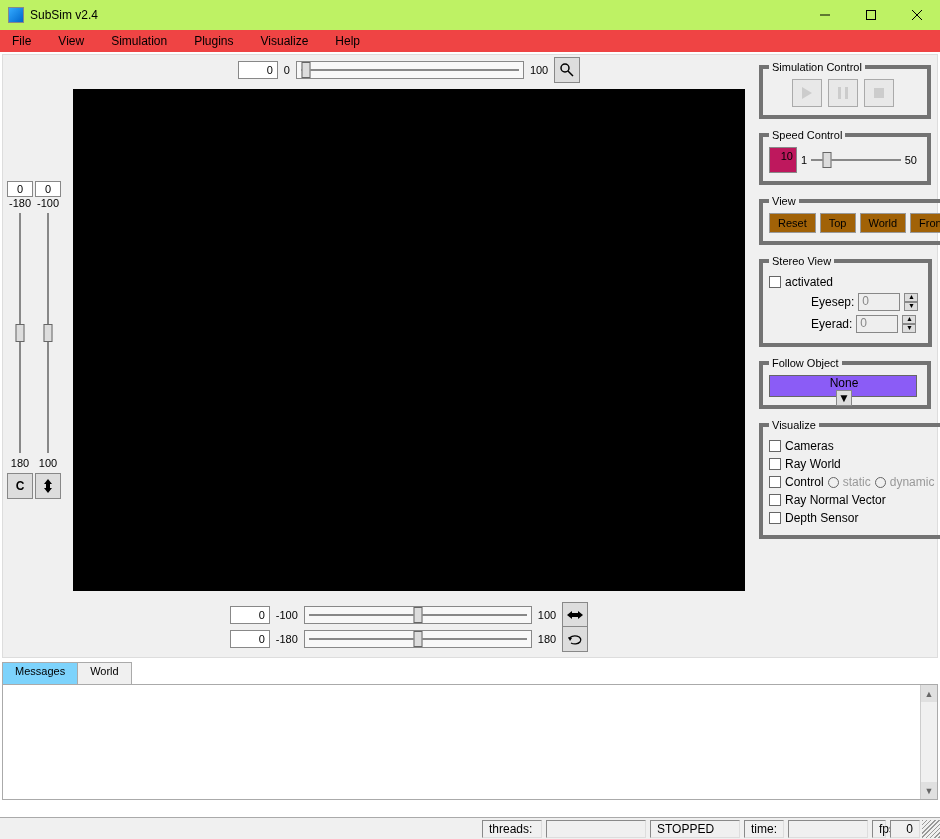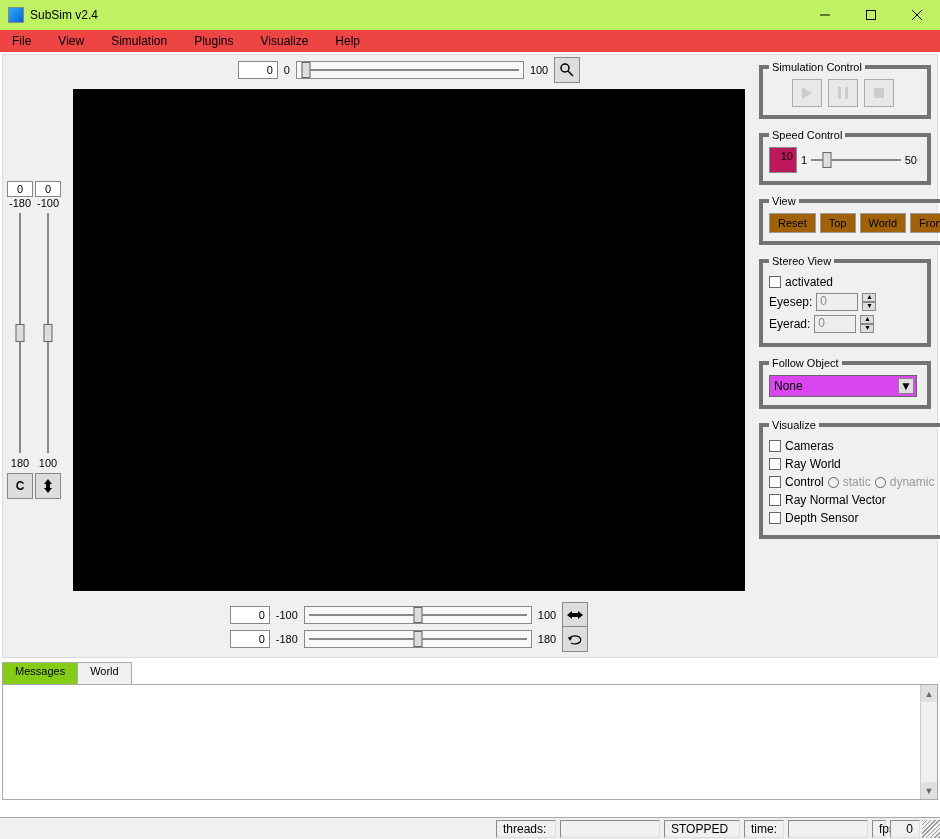--- a/index.html
+++ b/index.html
@@ -38,31 +38,31 @@
 .sim-btn { width: 30px; height: 28px; background: #e8e8e8; border: 1px solid #aaa; display: flex; align-items: center; justify-content: center; }
 .speed-row { display: flex; align-items: center; gap: 4px; }
 .speed-num { width: 28px; height: 26px; border: 1px solid #888; background: #be185d; text-align: right; padding: 0 3px; font-size: 11px; line-height: 16px; }
 .speed-slider { flex: 1; height: 18px; position: relative; }
 .speed-slider .track { position: absolute; top: 50%; left: 0; right: 0; height: 2px; background: #888; transform: translateY(-50%); }
 .speed-slider .thumb { position: absolute; top: 50%; left: 18%; width: 9px; height: 16px; background: #ddd; border: 1px solid #666; transform: translate(-50%,-50%); }
 .view-btns { display: flex; gap: 4px; }
 .txt-btn { padding: 3px 8px; background: #a16207; border: 1px solid #999; font-size: 11px; cursor: pointer; }
 .chk-row { display: flex; align-items: center; gap: 4px; height: 18px; font-size: 11px; }
 .chk { width: 12px; height: 12px; border: 1px solid #666; background: #fff; }
-.spin-row { display: flex; align-items: center; gap: 4px; height: 22px; font-size: 11px; }
+.spin-row { display: flex; align-items: center; gap: 4px; height: 22px; font-size: 11px; margin-left: 42px; }
 .spin { width: 42px; height: 18px; border: 1px solid #888; background: #eee; color: #888; padding: 0 3px; }
 .spin-btns { display: flex; flex-direction: column; }
 .spin-btns .sb { width: 14px; height: 9px; background: #ddd; border: 1px solid #888; font-size: 7px; line-height: 6px; text-align: center; }
-.combo { width: 100%; height: 22px; border: 1px solid #666; background: #d946ef; display: flex; align-items: center; justify-content: space-between; padding: 0 2px 0 4px; font-size: 11px; }
+.combo { width: 100%; height: 22px; border: 1px solid #666; background: #8b5cf6; display: flex; align-items: center; justify-content: space-between; padding: 0 2px 0 4px; font-size: 11px; flex-direction: column; }
 .combo .arrow { width: 16px; height: 16px; background: #ddd; border: 1px solid #888; display: flex; align-items: center; justify-content: center; }
 .radio { width: 11px; height: 11px; border: 1px solid #666; border-radius: 50%; display: inline-block; }
 .bottom-panel { margin: 4px 2px 0 2px; }
 .tabs { display: flex; height: 22px; }
 .tab { padding: 2px 12px; border: 1px solid #aaa; border-bottom: none; background: #f0f0f0; font-size: 11px; cursor: pointer; margin-right: -1px; }
-.tab.active { background: #84cc16; position: relative; z-index: 2; }
+.tab.active { background: #7dd3fc; position: relative; z-index: 2; }
 .tab-content { height: 116px; border: 1px solid #aaa; background: #fff; position: relative; }
 .tab-content .scroll { position: absolute; right: 0; top: 0; bottom: 0; width: 17px; background: #f0f0f0; border-left: 1px solid #ccc; }
 .tab-content .scroll .sbtn { height: 17px; background: #e0e0e0; display: flex; align-items: center; justify-content: center; font-size: 9px; color: #666; }
 .tab-content .scroll .sbtn.bot { position: absolute; bottom: 0; left: 0; right: 0; }
 .statusbar { position: absolute; bottom: 0; left: 0; right: 0; height: 22px; border-top: 1px solid #aaa; background: #f0f0f0; display: flex; align-items: center; font-size: 11px; }
 .statusbar .cell { border: 1px inset #ddd; padding: 0 6px; height: 18px; line-height: 16px; margin: 0 2px; background: #f0f0f0; }
 .statusbar .spacer { flex: 1; }
 .statusbar .grip { width: 18px; height: 18px; margin-left: auto; background: repeating-linear-gradient(135deg,#999,#999 1px,transparent 1px,transparent 3px); }
 .disabled { color: #999; }
 </style>
@@ -302,19 +302,19 @@
       <div class="sbtn">▲</div>
       <div class="sbtn bot">▼</div>
     </div>
   </div>
 </div>
 
 <div class="statusbar">
   <div class="spacer"></div>
   <div class="cell" style="width:60px">threads:</div>
   <div class="cell" style="width:100px"></div>
-  <div class="cell" style="width:76px">STOPPED</div>
+  <div class="cell" style="width:90px">STOPPED</div>
   <div class="cell" style="width:40px">time:</div>
   <div class="cell" style="width:80px"></div>
   <div class="cell" style="width:14px">fps:</div>
   <div class="cell" style="width:30px; text-align:right">0</div>
   <div class="grip"></div>
 </div>
 
 </body></html>

